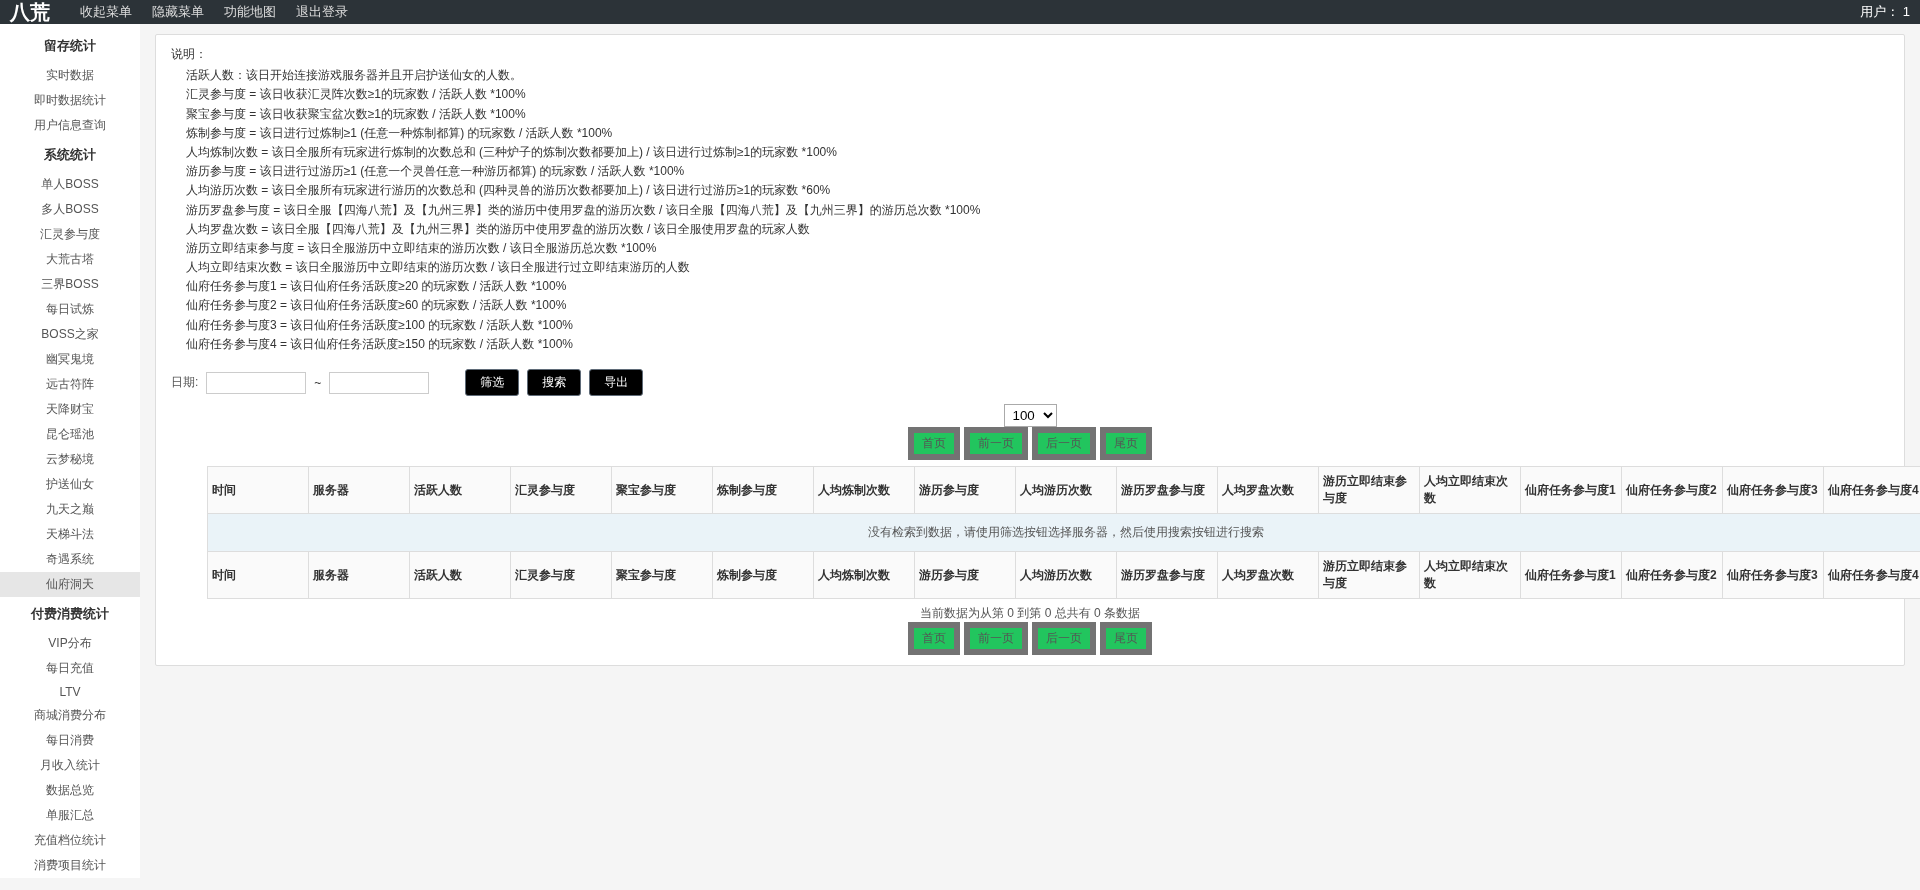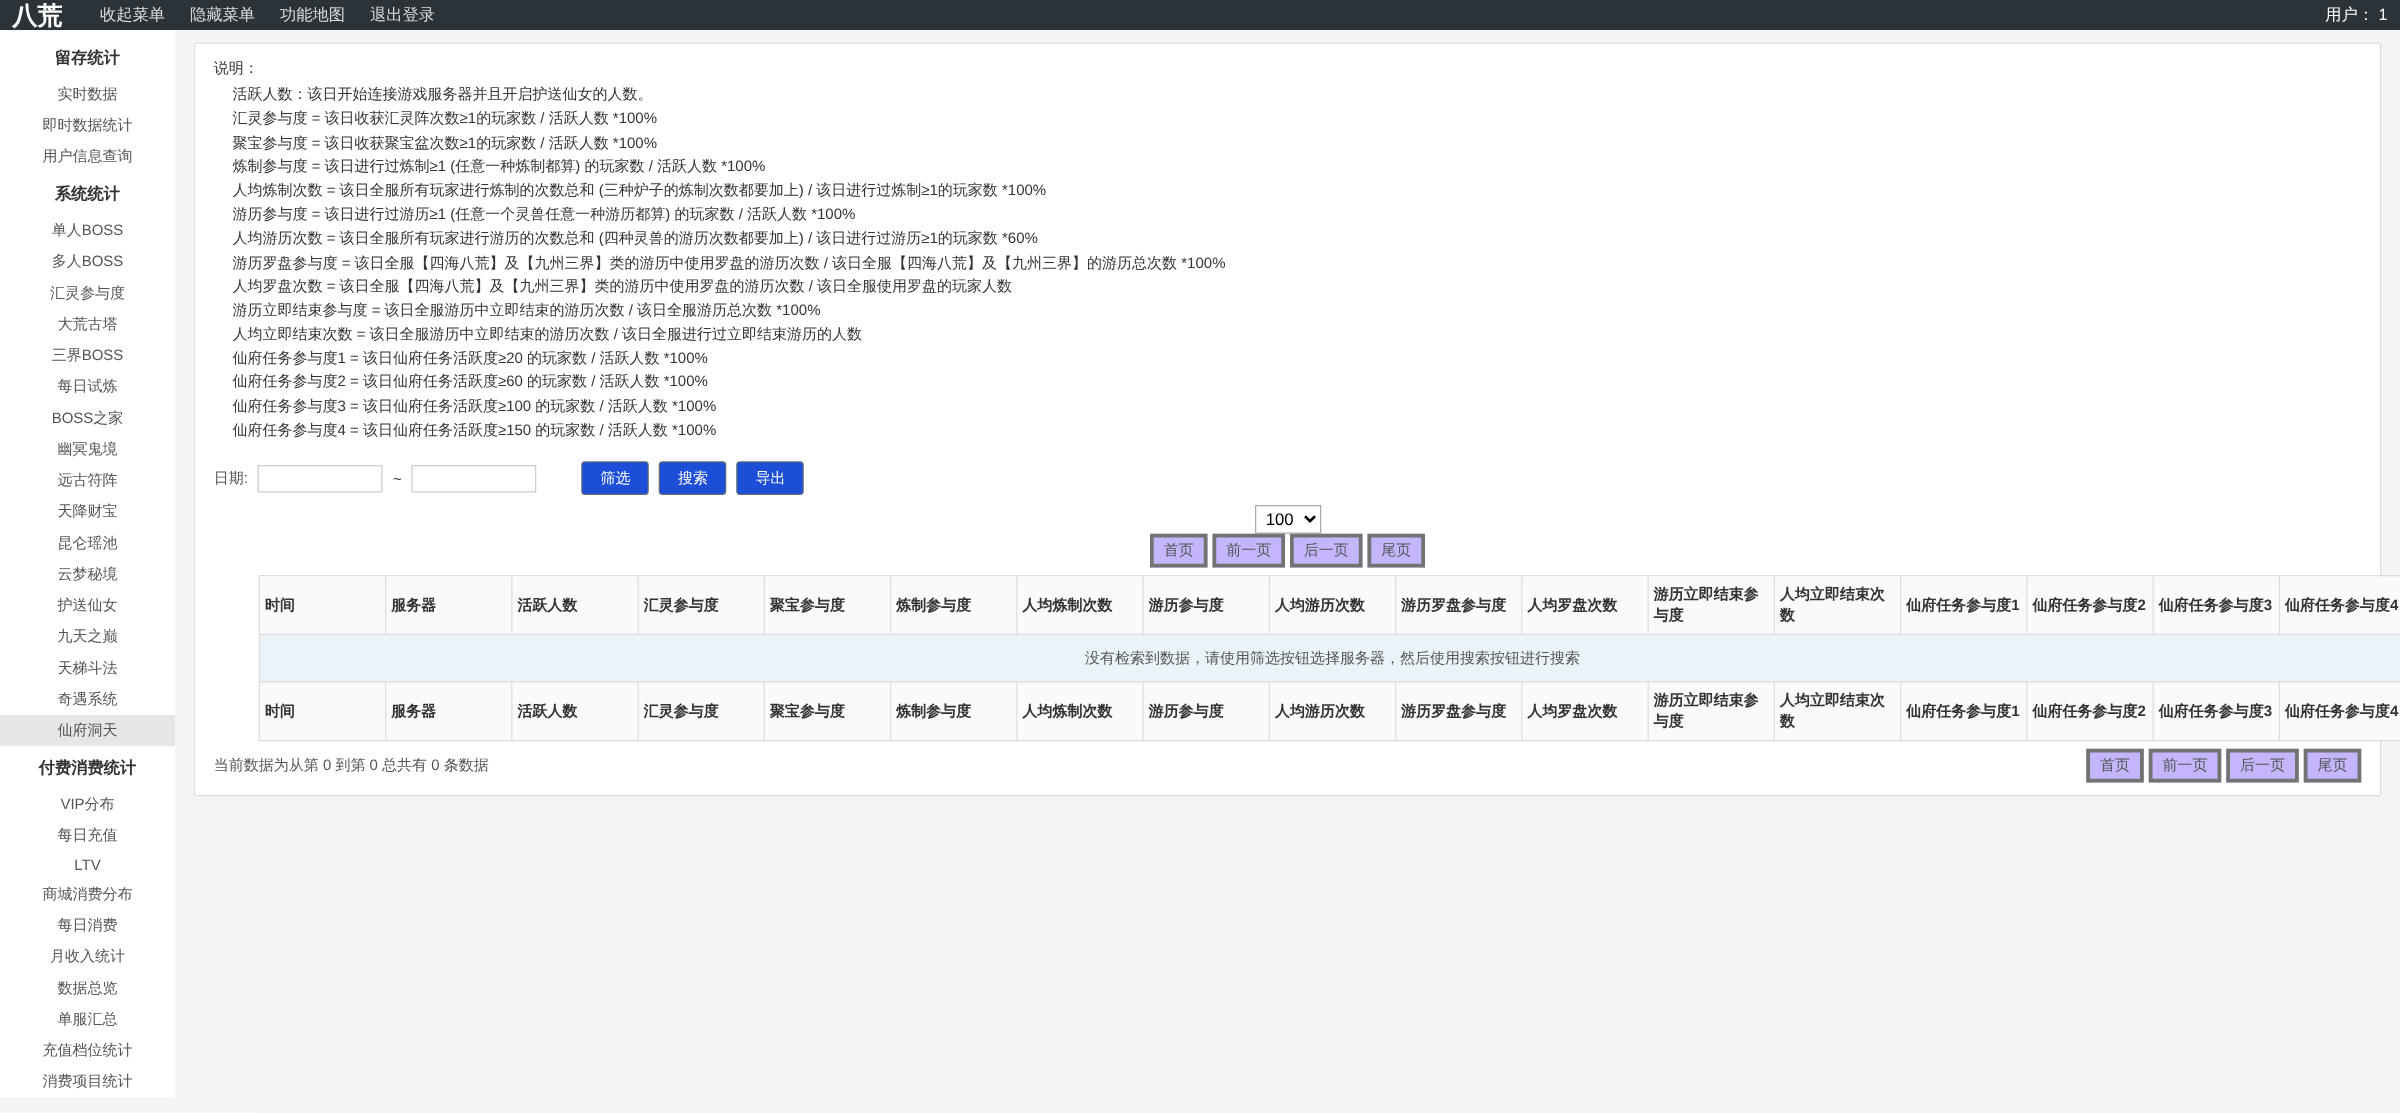--- a/index.html
+++ b/index.html
@@ -15,31 +15,31 @@
 .sb-item { text-align: center; padding: 4px 0; cursor: pointer; color: #555; font-size: 12px; }
 .sb-item.active { background: #e6e6e6; }
 .main { flex: 1; padding: 10px 15px; }
 .panel { background: #fff; border: 1px solid #ddd; padding: 10px 15px; border-radius: 2px; }
 .desc-block { margin-bottom: 15px; line-height: 1.6; color: #333; }
 .desc-title { margin-bottom: 2px; }
 .desc-line { padding-left: 15px; }
 .filter-row { display: flex; align-items: center; gap: 8px; margin-bottom: 8px; }
 .filter-label { color: #555; }
 .date-input { width: 100px; height: 22px; border: 1px solid #ccc; padding: 0 4px; }
-.btn { background: #1d4ed8; color: #fff; border: 1px solid #5f6b78; padding: 4px 14px; border-radius: 3px; cursor: pointer; font-size: 12px; }
+.btn { background: #000000; color: #fff; border: 1px solid #5f6b78; padding: 4px 14px; border-radius: 3px; cursor: pointer; font-size: 12px; }
 .table-toolbar { display: flex; justify-content: space-between; align-items: center; margin-bottom: 0; flex-direction: column; }
 .page-size { border: 1px solid #aaa; padding: 2px 4px; background: #fff; }
 .pager { display: flex; gap: 4px; }
-.pager-btn { background: #c4b5fd; border: 3px solid #737373; padding: 2px 8px; cursor: pointer; color: #555; font-size: 12px; }
+.pager-btn { background: #22c55e; border: 6px solid #737373; padding: 2px 8px; cursor: pointer; color: #555; font-size: 12px; }
 .data-table { width: 100%; border-collapse: collapse; margin-top: 6px; table-layout: fixed; margin-left: 36px; }
 .data-table th, .data-table td { border: 1px solid #ddd; padding: 6px 4px; text-align: left; font-size: 12px; font-weight: normal; color: #333; word-wrap: break-word; }
 .data-table thead th { background: #fafafa; font-weight: bold; }
 .data-table tfoot th { background: #fafafa; font-weight: bold; }
 .empty-row td { text-align: center; background: #eaf3f8; color: #555; padding: 10px; }
-.table-footer { display: flex; justify-content: space-between; align-items: center; margin-top: 6px; }
+.table-footer { display: flex; justify-content: space-between; align-items: center; margin-top: 6px; flex-direction: column; }
 .summary-text { color: #555; }
 </style>
 </head>
 <body>
 
 <div class="topbar">
   <div class="topbar-left">
     <span class="brand">八荒</span>
     <a class="topbar-link">收起菜单</a>
     <a class="topbar-link">隐藏菜单</a>

